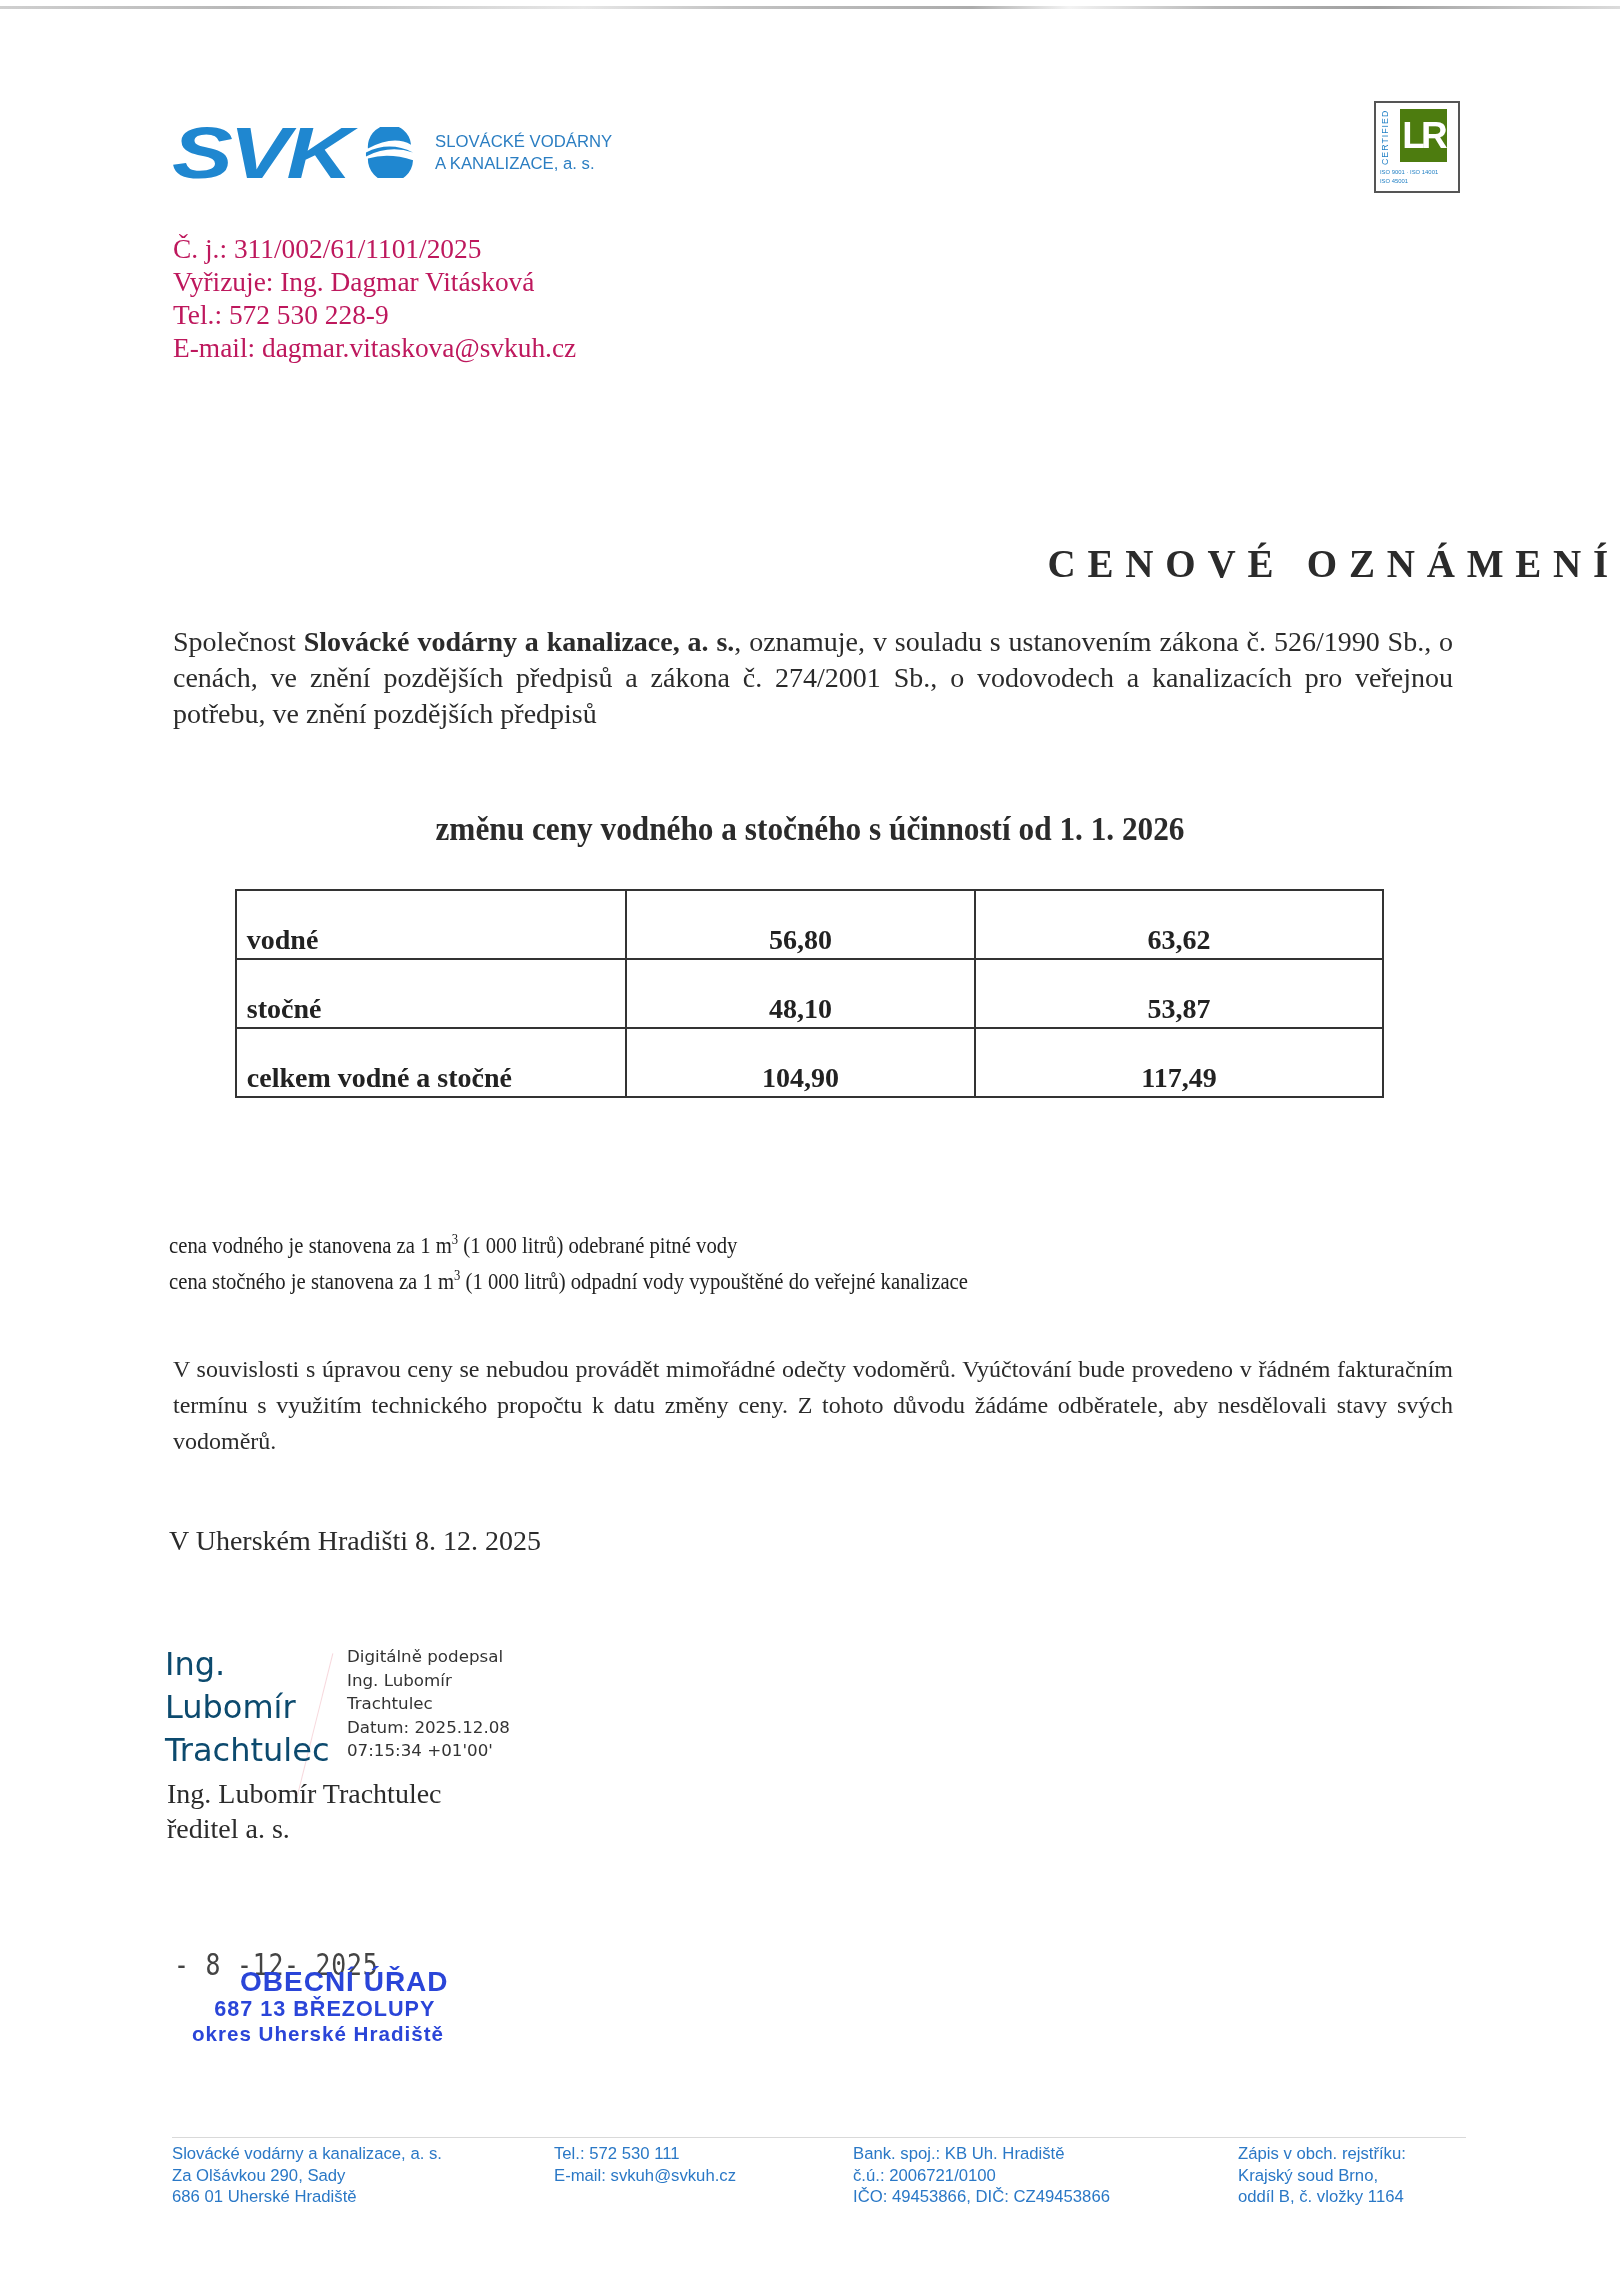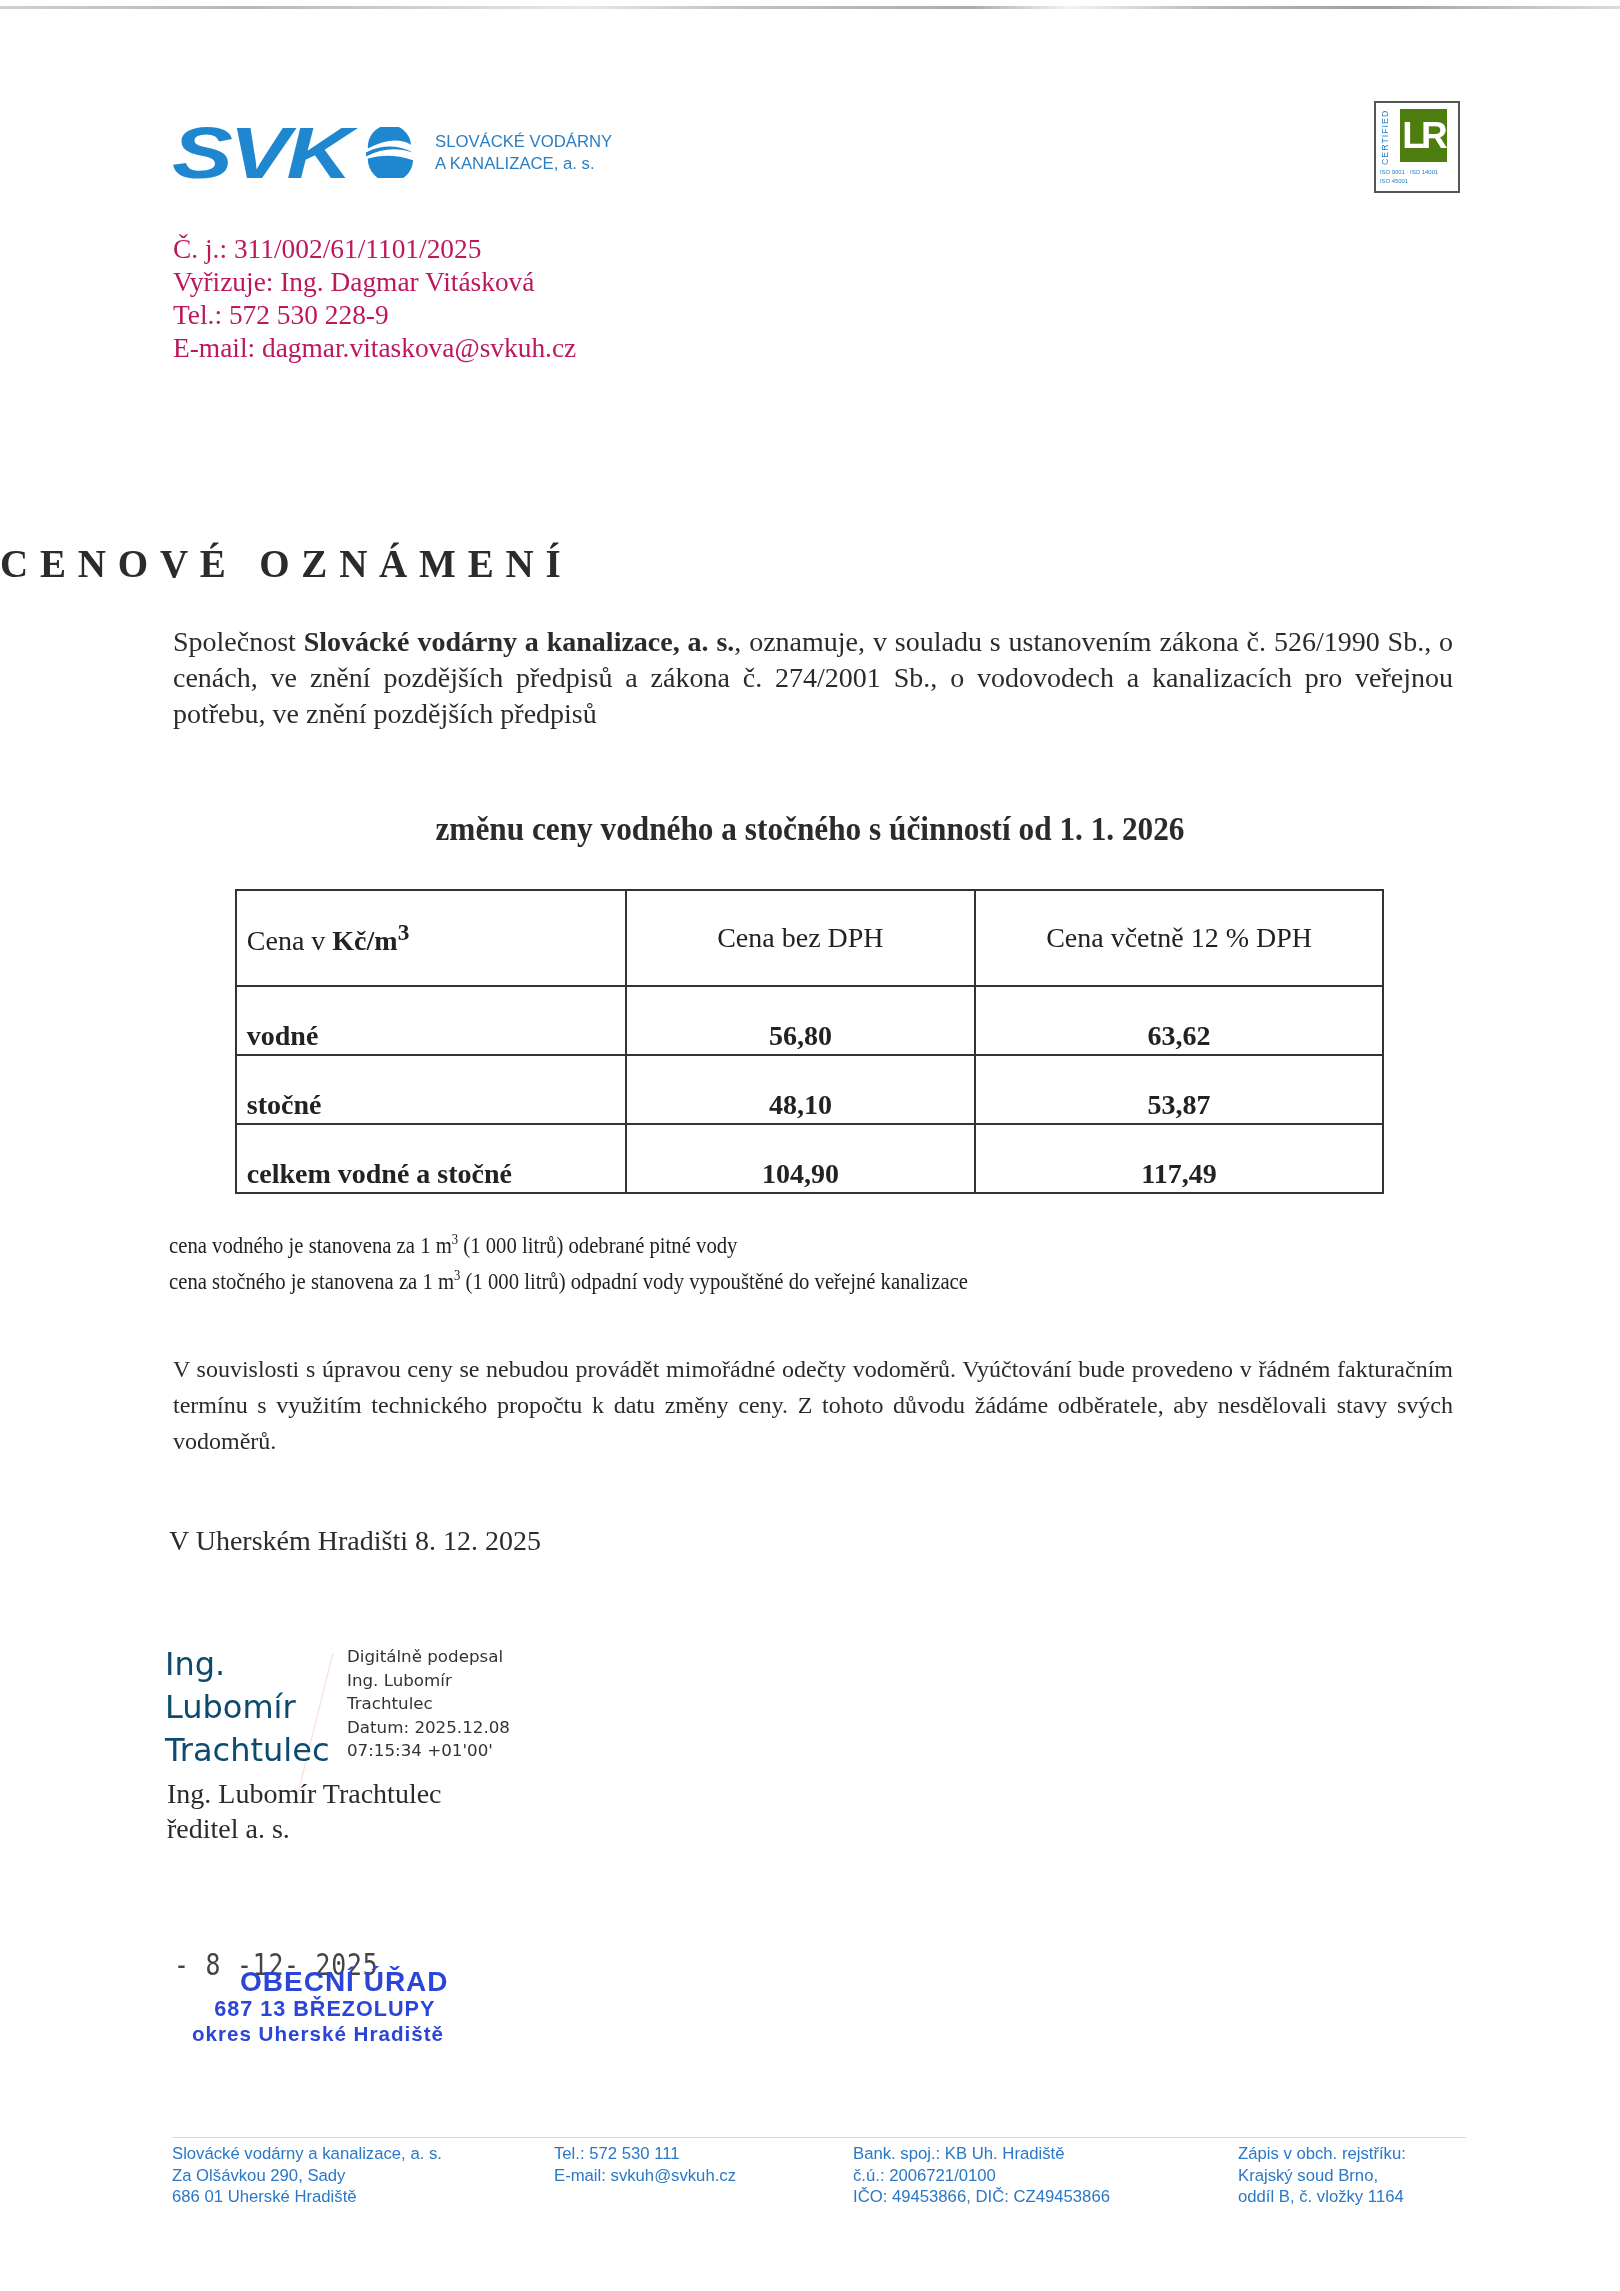--- a/index.html
+++ b/index.html
@@ -13,21 +13,21 @@
   .logo-wave { margin-left: 51px; width: 51px; height: 51px; }
   .logo-text { margin-left: 19.6px; font-family: "Liberation Sans", sans-serif; font-size: 16.7px; color: #2b7ec2; line-height: 21.6px; }
 
   .cert { left: 1374px; top: 101px; width: 86px; height: 92px; border: 2px solid #555; box-sizing: border-box; }
   .cert-vert { position: absolute; left: 3.9px; top: 3.9px; width: 13.7px; height: 61px; font-family: "Liberation Sans", sans-serif; font-size: 8.8px; color: #1f7fc4; writing-mode: vertical-rl; transform: rotate(180deg); text-align: center; letter-spacing: 1px; }
   .cert-box { position: absolute; left: 23.5px; top: 5.9px; width: 47px; height: 53px; background: #4d7c0f; color: #fff; font-family: "Liberation Sans", sans-serif; font-size: 37px; font-weight: bold; line-height: 53px; text-align: center; letter-spacing: -3.9px; }
   .cert-iso { position: absolute; left: 3.9px; top: 65px; font-family: "Liberation Sans", sans-serif; font-size: 5.9px; color: #1f7fc4; line-height: 8.8px; }
 
   .ref { left: 173px; top: 233px; font-size: 27.4px; line-height: 33px; color: #be185d; }
 
-  .title { left: 0; width: 1620px; top: 541px; text-align: left; font-weight: bold; font-size: 39px; letter-spacing: 11.8px; color: #2b2b2b; }
+  .title { left: 0; width: 1620px; top: 541px; text-align: right; font-weight: bold; font-size: 39px; letter-spacing: 11.8px; color: #2b2b2b; }
 
   .intro { left: 173px; width: 1280px; top: 624px; font-size: 28px; line-height: 36px; text-align: justify; color: #2b2b2b; }
   .intro b { font-weight: bold; }
 
   .subtitle { left: 0; width: 1620px; top: 810px; text-align: center; font-weight: bold; font-size: 34px; color: #2b2b2b; transform: scaleX(0.92); }
 
   table.prices { position: absolute; left: 235px; top: 889px; width: 1149px; border-collapse: collapse; font-size: 28px; color: #222; }
   table.prices td { border: 2.5px solid #333; padding: 0 9.8px; }
   table.prices tr.head td { height: 94px; }
   table.prices tr.row td { height: 65px; vertical-align: bottom; padding-bottom: 2px; font-weight: bold; }
@@ -94,25 +94,20 @@
 </div>
 
 <div class="abs title">CENOVÉ OZNÁMENÍ</div>
 
 <div class="abs intro"><span>Společnost </span><b>Slovácké vodárny a kanalizace, a. s.</b><span>, oznamuje, v souladu s ustanovením zákona č. 526/1990 Sb., o cenách, ve znění pozdějších předpisů a zákona č. 274/2001 Sb., o vodovodech a kanalizacích pro veřejnou potřebu, ve znění pozdějších předpisů</span></div>
 
 <div class="abs subtitle">změnu ceny vodného a stočného s účinností od 1. 1. 2026</div>
 
 <table class="prices">
   <tbody>
-      <tr class="head">
-    <td class="c1"><span>Cena v </span><span class="hbold">Kč/m</span><sup class="hbold">3</sup></td>
-    <td class="c2">Cena bez DPH</td>
-    <td class="c3">Cena včetně 12 % DPH</td>
-  </tr>
   <tr class="row">
     <td class="c1">vodné</td>
     <td class="c2">56,80</td>
     <td class="c3">63,62</td>
   </tr>
   <tr class="row">
     <td class="c1">stočné</td>
     <td class="c2">48,10</td>
     <td class="c3">53,87</td>
   </tr>

